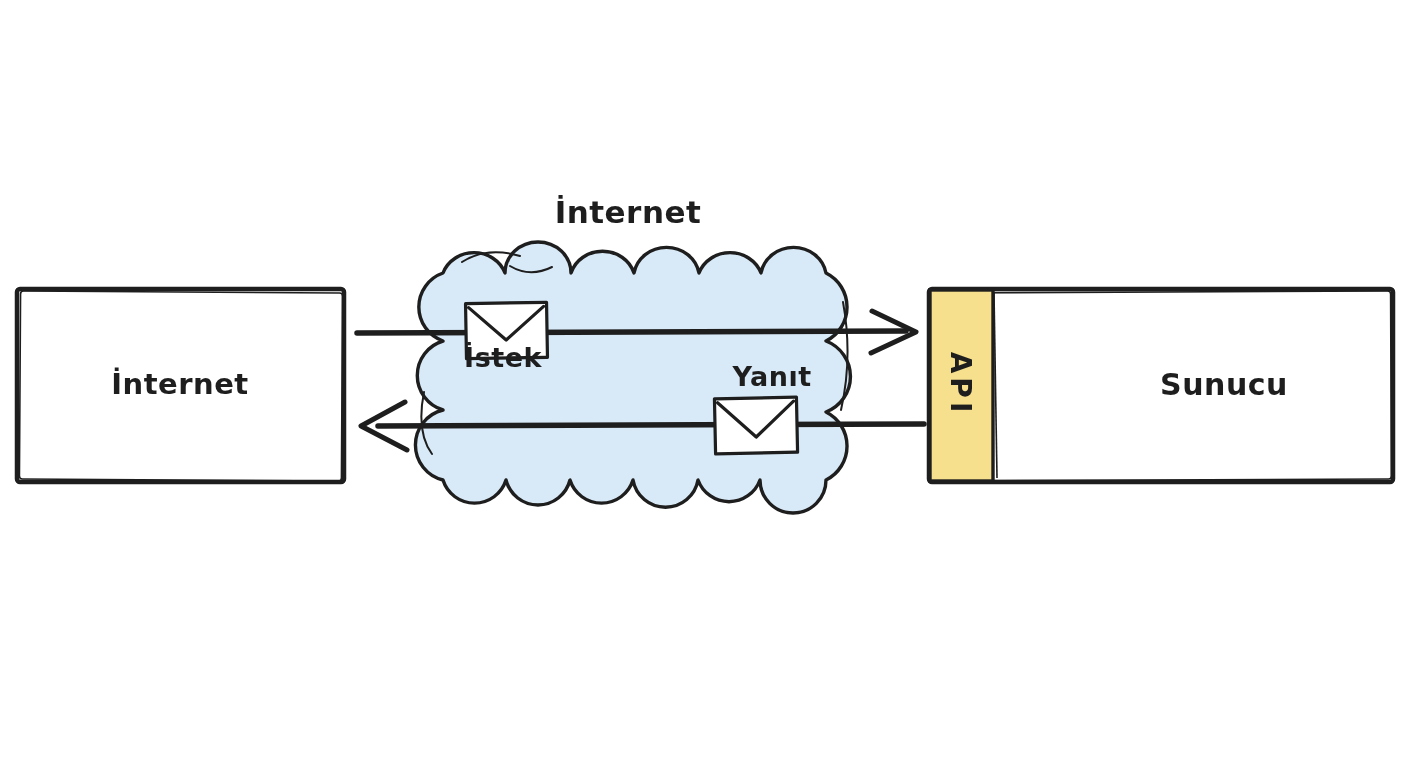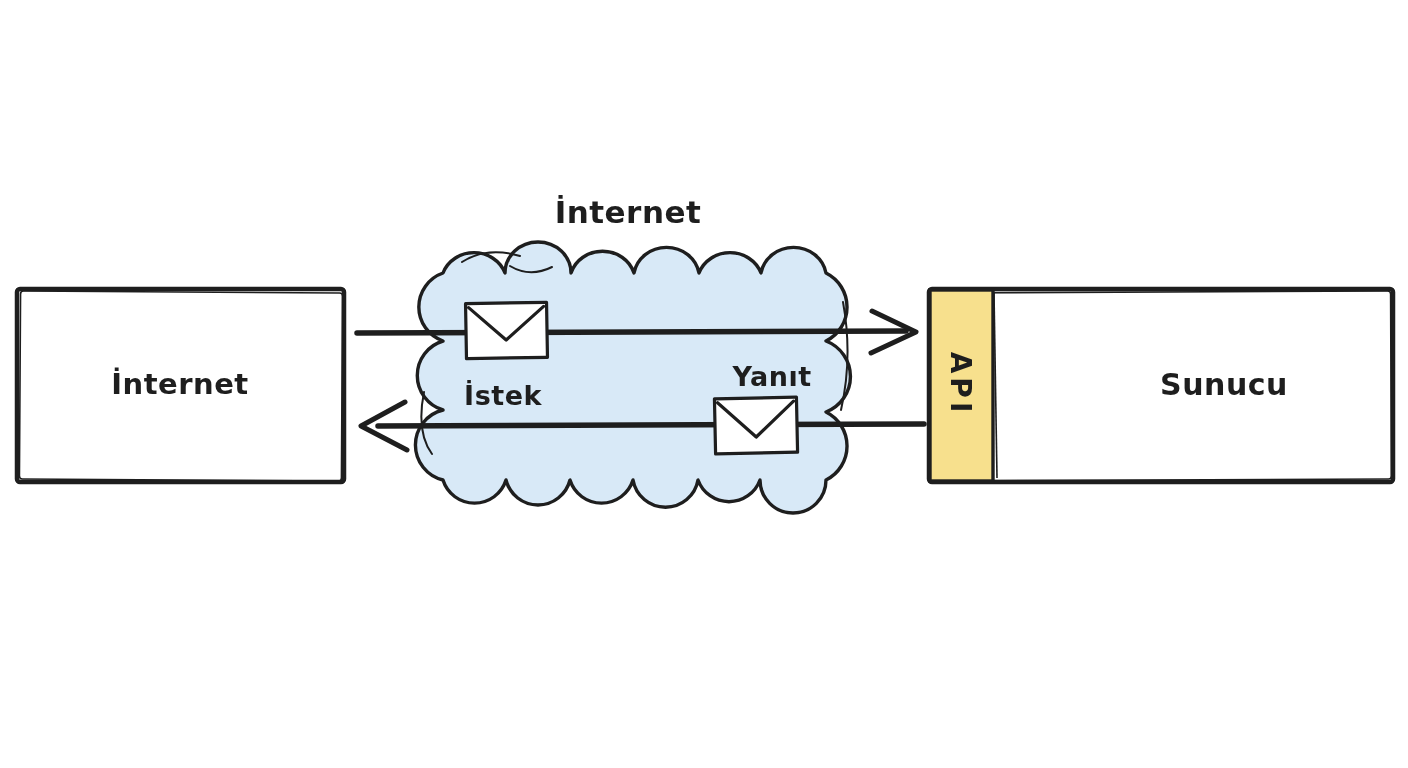--- a/index.html
+++ b/index.html
@@ -28,21 +28,21 @@
     transform: translate(-50%, -50%);
     white-space: nowrap;
     color: #1e1e1e;
     font-weight: 600;
     letter-spacing: 0.5px;
     user-select: none;
   }
   .lbl-internet   { left: 628px;  top: 212px; font-size: 31px; }
   .lbl-client     { left: 180px;  top: 384px; font-size: 29px; }
   .lbl-server     { left: 1192px; top: 384px; font-size: 30px; margin-left: 32px; }
-  .lbl-request    { left: 503px;  top: 395px; font-size: 27px; }
+  .lbl-request    { left: 503px;  top: 357px; font-size: 27px; }
   .lbl-response   { left: 772px;  top: 376px; font-size: 27px; }
   .lbl-api {
     left: 960px; top: 384px;
     transform: translate(-50%, -50%) rotate(90deg);
     font-size: 28px;
     font-weight: 700;
     letter-spacing: 4px;
   }
 </style>
 </head>

